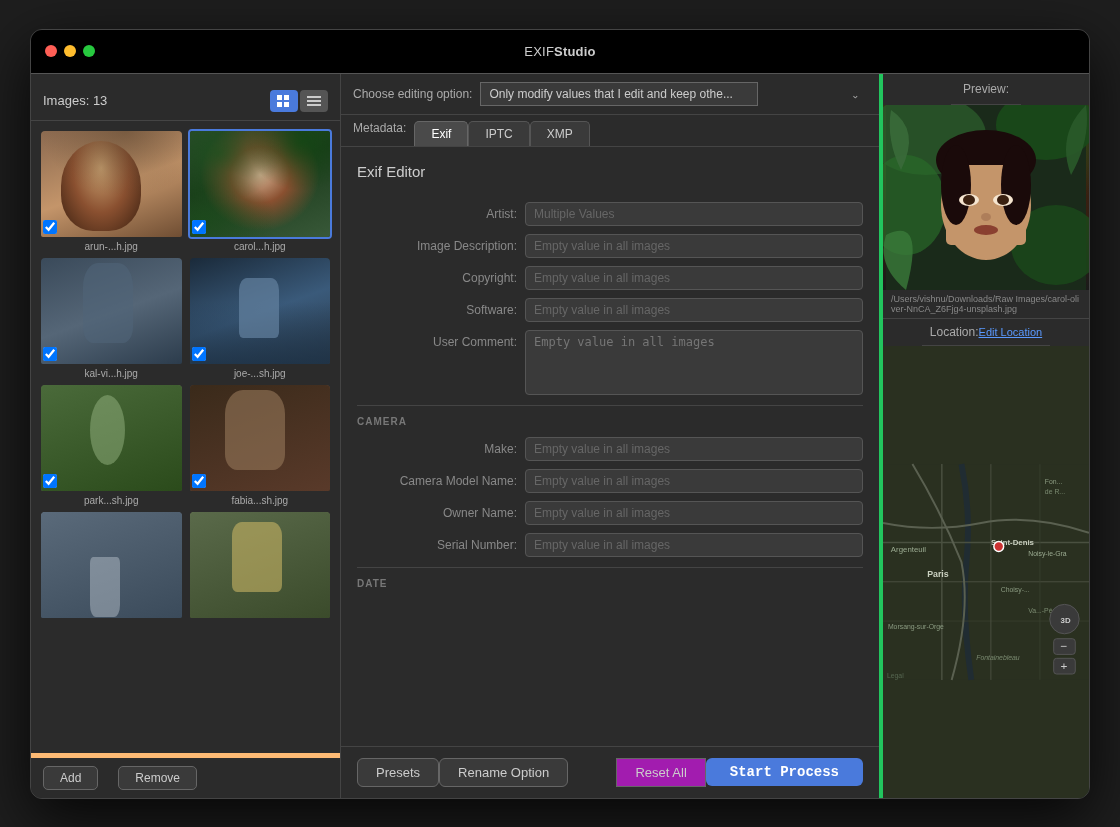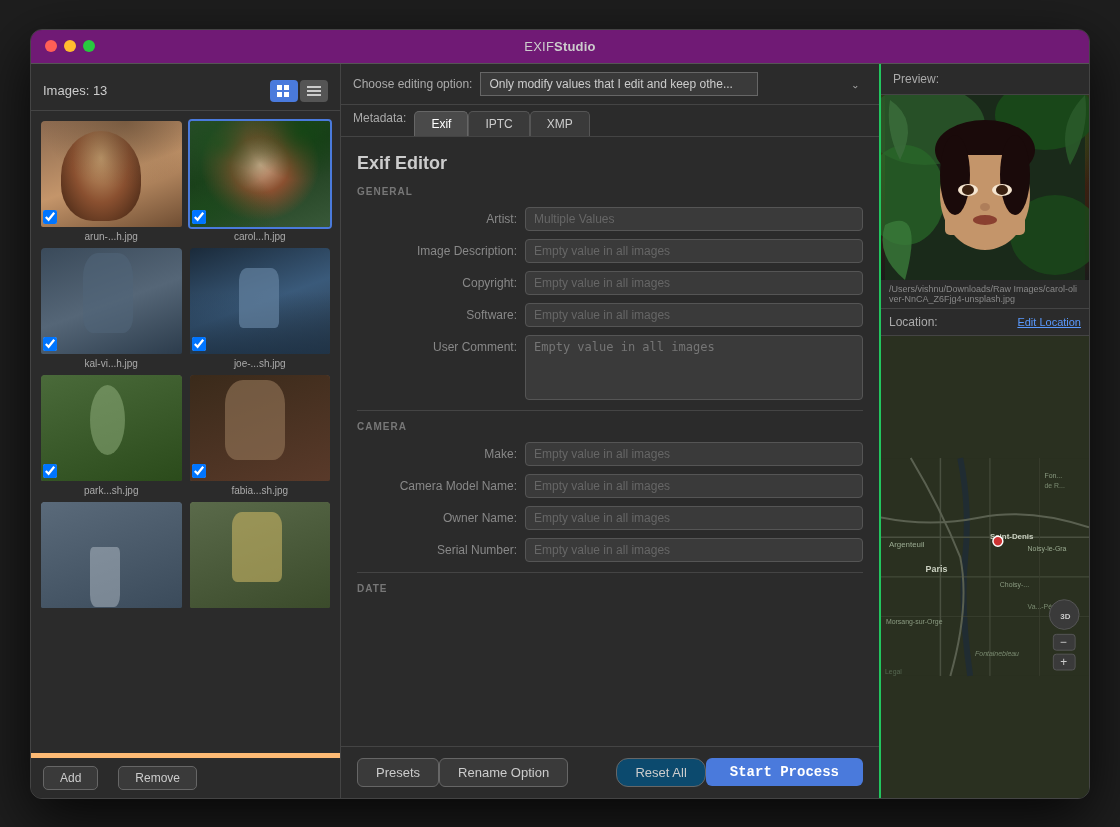--- a/index.html
+++ b/index.html
@@ -17,22 +17,22 @@
       background: #2b2b2b;
       border-radius: 12px;
       box-shadow: 0 20px 60px rgba(0,0,0,0.8);
       display: flex;
       flex-direction: column;
       overflow: hidden;
       border: 1px solid #444;
     }
     
     .titlebar {
-      height: 34px;
-      background: #701a75;
+      height: 44px;
+      background: #000000;
       display: flex;
       align-items: center;
       padding: 0 14px;
       position: relative;
       border-bottom: 1px solid #555;
       flex-shrink: 0;
     }
     .traffic-lights { display: flex; gap: 7px; }
     .tl { width: 12px; height: 12px; border-radius: 50%; }
     .tl-close { background: #ff5f56; }
@@ -178,21 +178,21 @@
       color: #ccc;
       font-size: 12px;
       cursor: pointer;
     }
     .tab-btn.active { background: #4a4a4a; color: #fff; border-color: #666; }
     .editor-content {
       flex: 1;
       overflow-y: auto;
       padding: 16px;
     }
-    .editor-title { color: #ccc; font-size: 18px; font-weight: 700; margin-bottom: 12px; }
+    .editor-title { color: #ccc; font-size: 15px; font-weight: 400; margin-bottom: 22px; }
     .section-label {
       color: #777; font-size: 10px; font-weight: 600; letter-spacing: 1px;
       margin-bottom: 10px; margin-top: 4px;
     }
     .field-row {
       display: flex;
       align-items: flex-start;
       margin-bottom: 8px;
       gap: 8px;
     }
@@ -240,45 +240,46 @@
       border-radius: 6px;
       background: #3a3a3a;
       color: #ccc;
       font-size: 13px;
       cursor: pointer;
     }
     .bottom-spacer { flex: 1; }
     .reset-btn {
       padding: 6px 18px;
       border: 1px solid #666;
-      border-radius: 12px;
-      background: #0c4a6e;
+      border-radius: 0;
+      background: #a21caf;
       color: #ccc;
       font-size: 13px;
       cursor: pointer;
     }
     .start-btn {
       padding: 6px 24px;
       border: none;
       border-radius: 6px;
       background: #4a7adc;
       color: #fff;
       font-size: 14px;
       font-weight: 600;
       cursor: pointer;
       font-family: Liberation Mono, monospace;
     }
     
     .right-panel {
       width: 210px;
       background: #2b2b2b;
-      border-left: 2px solid #22c55e;
+      border-left: 4px solid #22c55e;
       display: flex;
       flex-direction: column;
       flex-shrink: 0;
+      align-items: center;
     }
     .preview-header {
       padding: 8px 12px;
       border-bottom: 1px solid #444;
       color: #aaa; font-size: 12px;
     }
     .preview-image-wrap {
       width: 100%; padding: 0;
       display: flex; justify-content: center;
       background: #1a1a1a;
@@ -486,21 +487,20 @@
       <div class="tabs-bar">
         <span class="metadata-label">Metadata:</span>
         <button class="tab-btn active">Exif</button>
         <button class="tab-btn">IPTC</button>
         <button class="tab-btn">XMP</button>
       </div>
 
       <div class="editor-content scrollbar-custom">
         <div class="editor-title">Exif Editor</div>
 
-        <div class="section-label">GENERAL</div>
 
         <div class="field-row">
           <label class="field-label">Artist:</label>
           <input class="field-input" type="text" placeholder="Multiple Values" style="">
         </div>
         <div class="field-row">
           <label class="field-label">Image Description:</label>
           <input class="field-input" type="text" placeholder="Empty value in all images" style="">
         </div>
         <div class="field-row">

